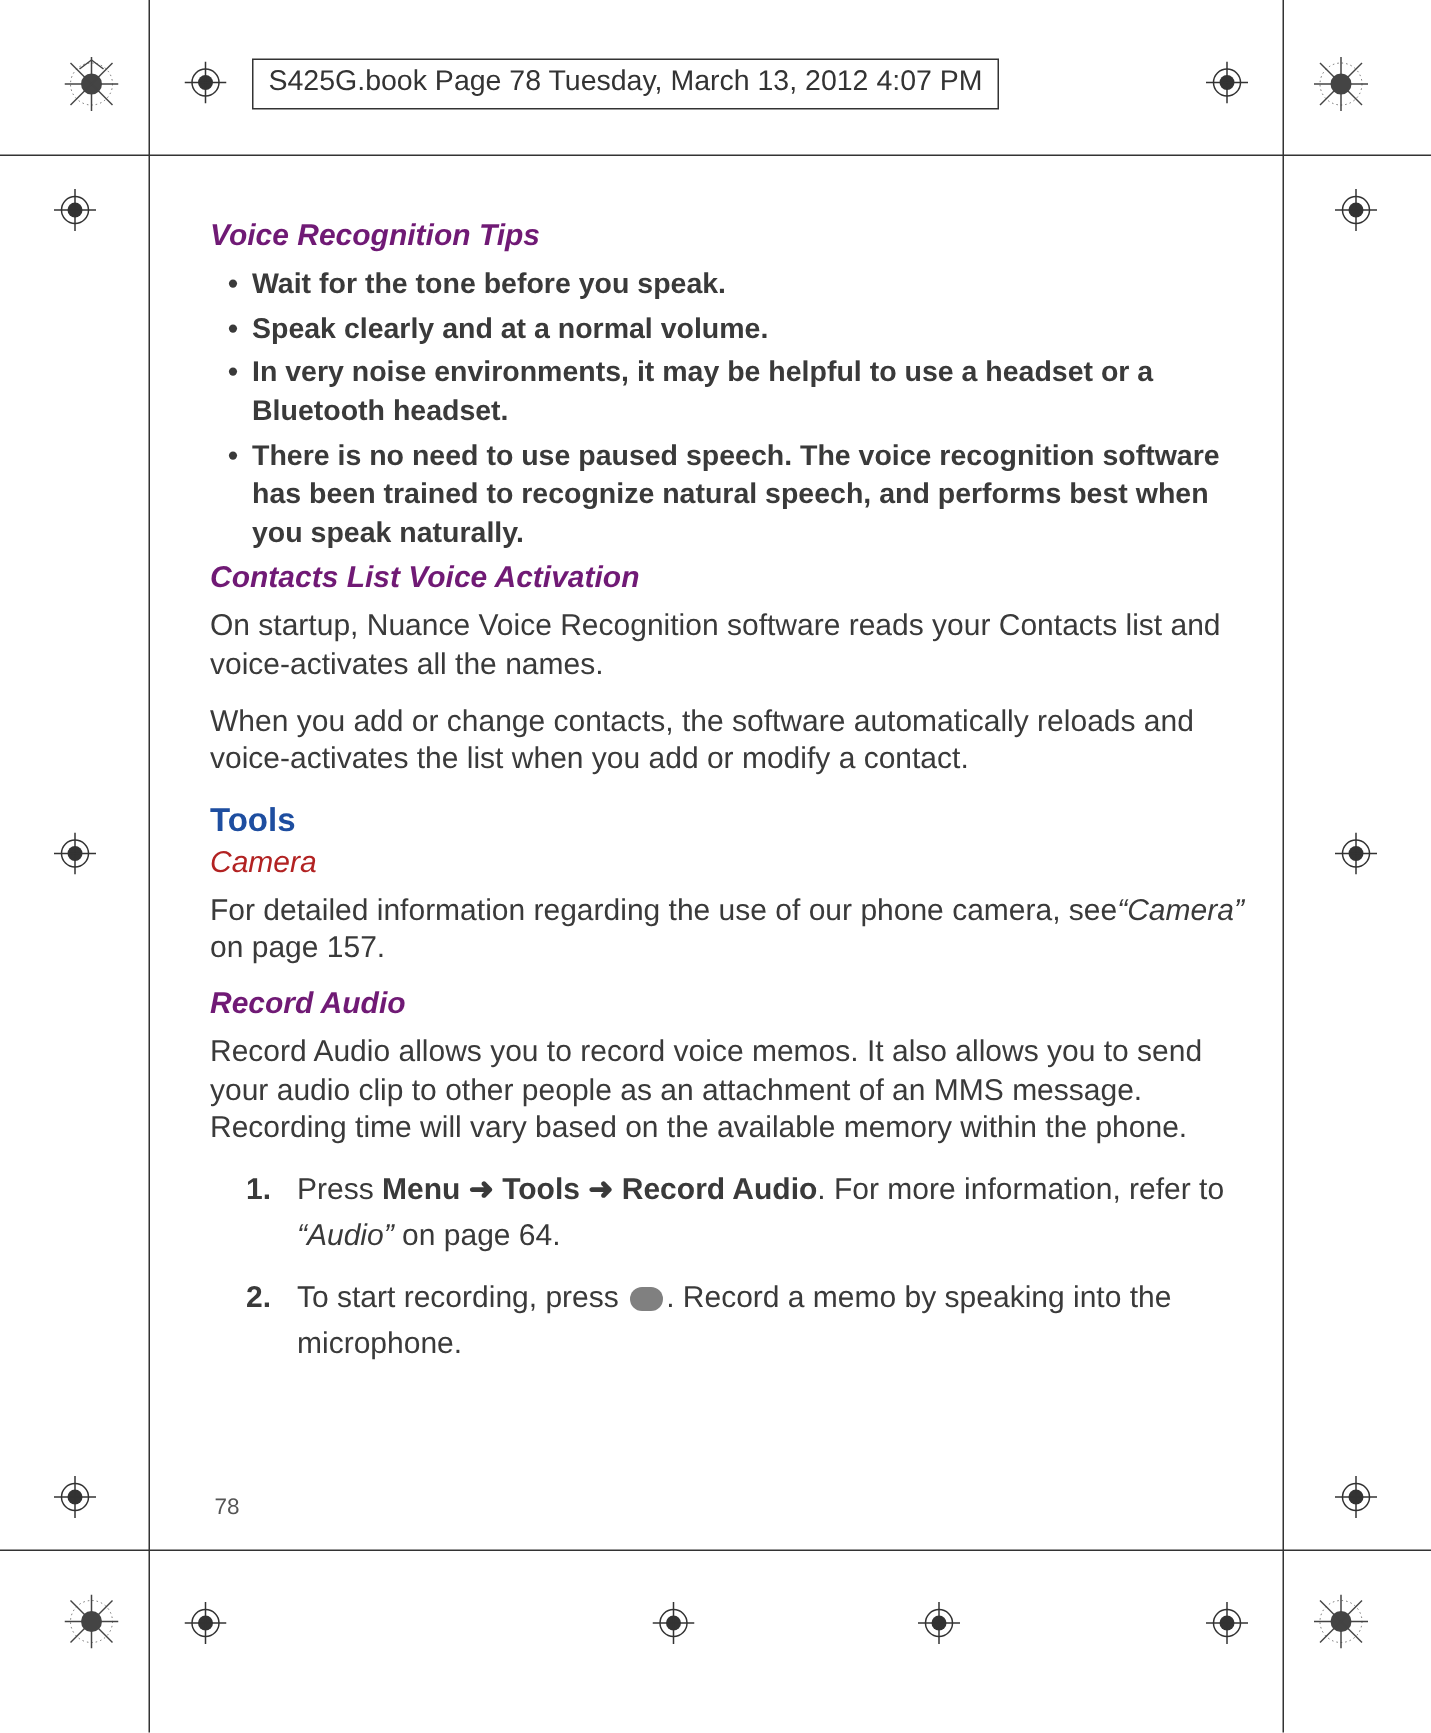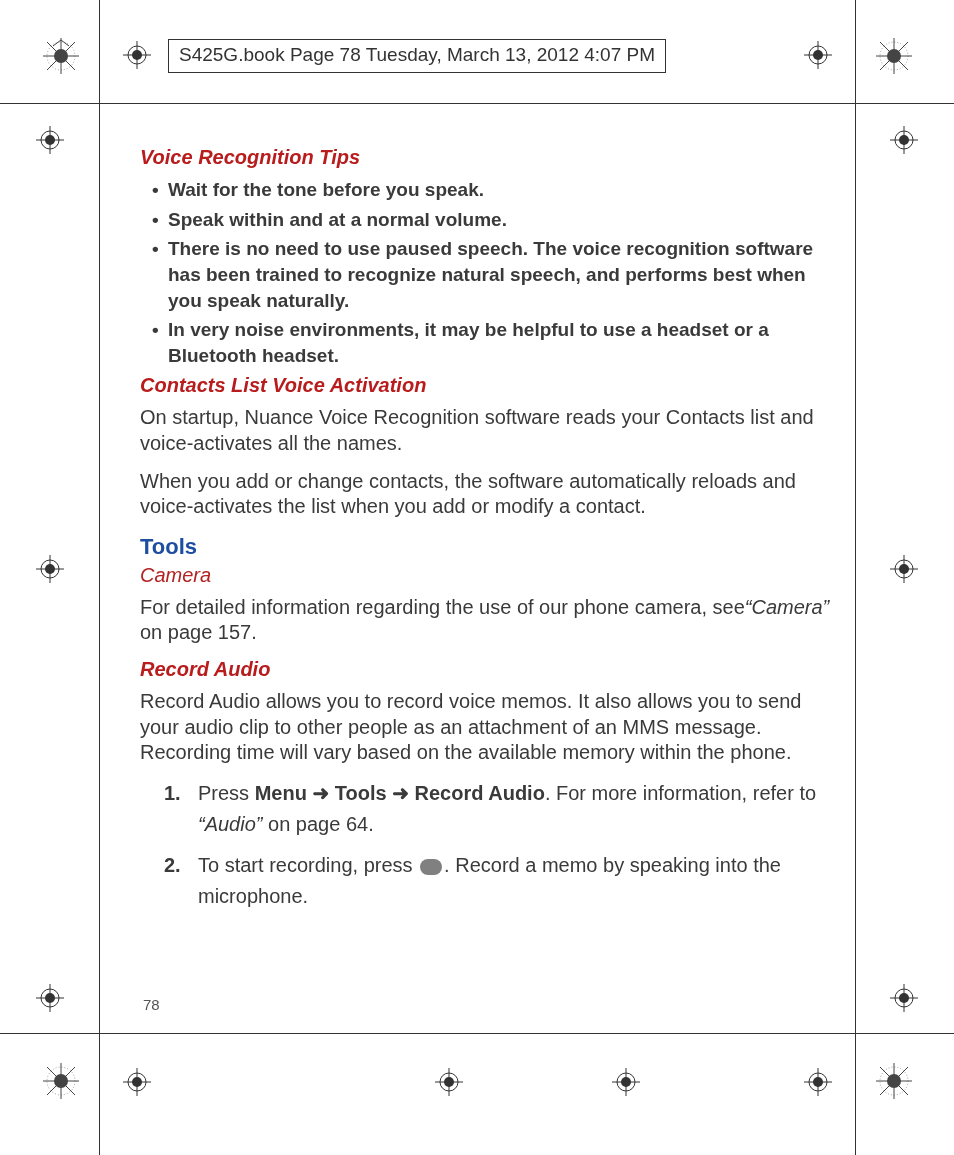--- a/index.html
+++ b/index.html
@@ -46,21 +46,21 @@
     background: #fff;
     text-align: center;
   }
   .content {
     position: absolute;
     left: 140px;
     top: 146px;
     width: 690px;
   }
   .h-blue-italic {
-    color: #b91c1c;
+    color: #701a75;
     font-style: italic;
     font-weight: bold;
     font-size: 20px;
     margin: 0 0 8px 0;
   }
   .h-red-italic {
     color: #b22222;
     font-style: italic;
     font-weight: normal;
     font-size: 20px;
@@ -304,23 +304,23 @@
     </svg>
 </div>
 
 <div class="header-box">S425G.book  Page 78  Tuesday, March 13, 2012  4:07 PM</div>
 
 <div class="content">
 
   <div class="h-blue-italic">Voice Recognition Tips</div>
   <ul class="bullets">
     <li>Wait for the tone before you speak.</li>
-    <li>Speak within and at a normal volume.</li>
+    <li>Speak clearly and at a normal volume.</li>
+    <li>In very noise environments, it may be helpful to use a headset or a Bluetooth headset.</li>
     <li>There is no need to use paused speech. The voice recognition software has been trained to recognize natural speech, and performs best when you speak naturally.</li>
-    <li>In very noise environments, it may be helpful to use a headset or a Bluetooth headset.</li>
   </ul>
 
   <div class="h-blue-italic">Contacts List Voice Activation</div>
   <p class="body-text">On startup, Nuance Voice Recognition software reads your Contacts list and voice-activates all the names.</p>
   <p class="body-text">When you add or change contacts, the software automatically reloads and voice-activates the list when you add or modify a contact.</p>
 
   <div class="h-blue-bold">Tools</div>
 
   <div class="h-red-italic" style="margin-top:2px;">Camera</div>
   <p class="body-text">

